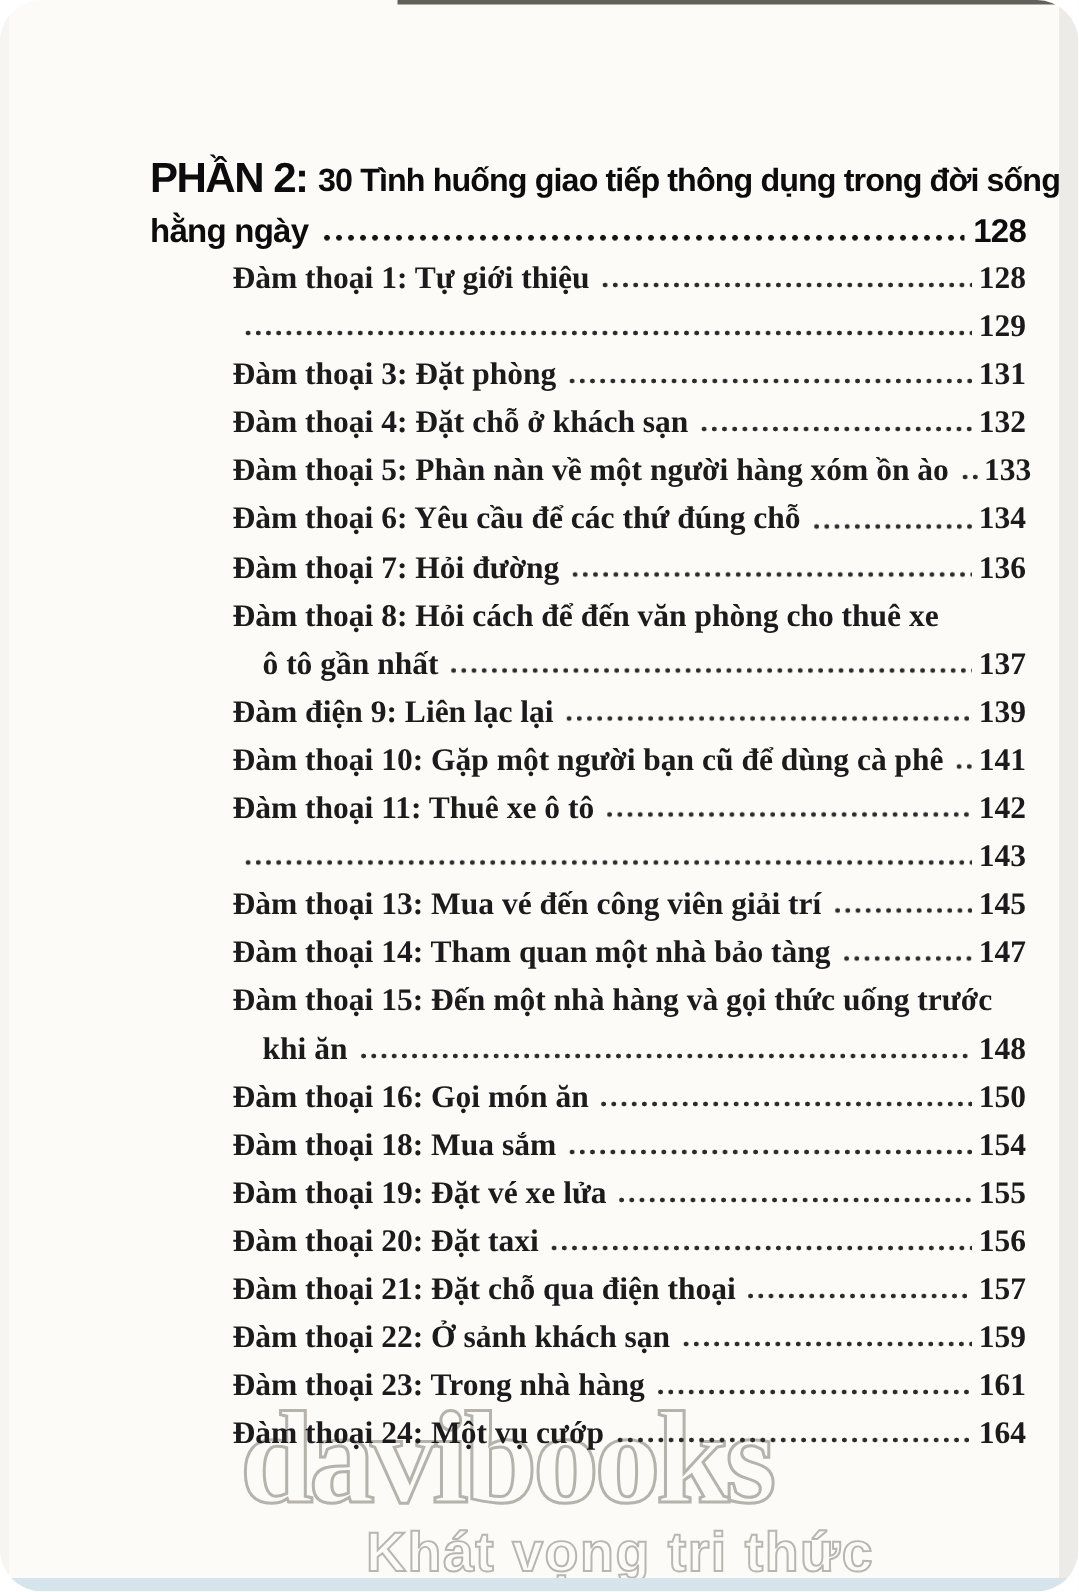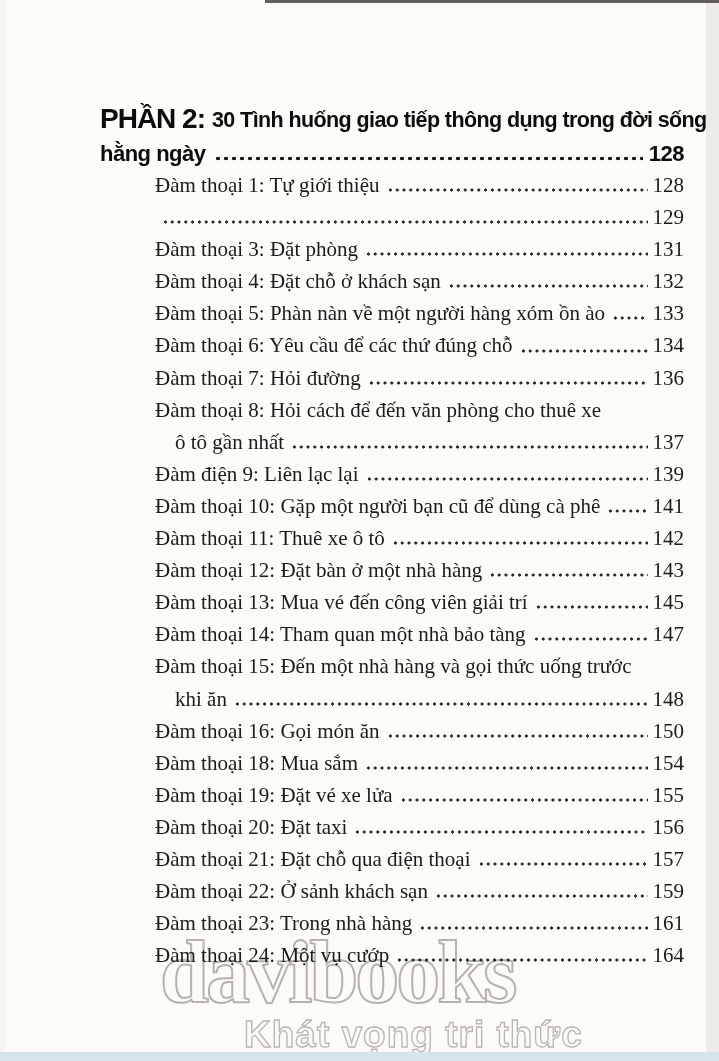--- a/index.html
+++ b/index.html
@@ -1,20 +1,20 @@
 <!DOCTYPE html>
 <html><head>
 <meta charset="utf-8">
 <style>
   * { margin:0; padding:0; box-sizing:border-box; }
   html,body { width:719px; height:1061px; background:#ffffff; }
   .page {
     position:relative; width:719px; height:1061px;
     background:#fcfbf8; overflow:hidden;
-    font-family:"Liberation Serif", serif; color:#1b1b1b;
+    font-family:"Liberation Serif", serif; color:#1b1b1b;border-radius:28px;
   }
   .top-scan-line {
     position:absolute; top:0; left:265px; right:0; height:3px;
     background:#47443f; opacity:.85;
   }
   .right-shade {
     position:absolute; top:0; right:0; width:13px; height:100%;
     background:#edebe7;
   }
   .left-shade {
@@ -29,21 +29,21 @@
   .header-line1 { display:block; white-space:nowrap; font-size:21.5px; letter-spacing:-0.6px; line-height:34px; }
   .section-label { font-size:28px; letter-spacing:-1px; margin-right:7px; vertical-align:-1px; }
   .header-line2 { display:flex; align-items:flex-end; font-size:22px; line-height:33px; letter-spacing:-0.5px; }
   .hdr-dots {
     flex:1; align-self:flex-end; height:5px; margin:0 6px 9px 8px;
     background-image:radial-gradient(circle, #151515 1.7px, transparent 2.1px);
     background-size:8px 5px; background-repeat:repeat-x; background-position:left center;
   }
   .hdr-page { font-size:22px; }
   
-  .toc-list { position:absolute; top:169px; left:155px; right:35px; z-index:2; }
+  .toc-list { position:absolute; top:169px; left:155px; right:35px; z-index:2;font-weight:bold; }
   .toc-row {
     display:flex; align-items:baseline; height:32.1px; line-height:32.1px;
     font-size:21px; white-space:nowrap; color:#1b1b1b;
   }
   .entry-title { flex:0 0 auto; }
   .cont-indent { flex:0 0 20px; }
   .entry-dots {
     flex:1 1 auto; align-self:flex-end; height:4px; margin:0 4px 9px 7px; min-width:12px;
     background-image:radial-gradient(circle, #2b2b2b 1.4px, transparent 1.8px);
     background-size:6.8px 4px; background-repeat:repeat-x; background-position:left center;
@@ -139,21 +139,20 @@
         <span class="entry-title">Đàm thoại 10: Gặp một người bạn cũ để dùng cà phê</span>
         <span class="entry-dots"></span>
         <span class="entry-page">141</span>
       </div>
       <div class="toc-row">
         <span class="entry-title">Đàm thoại 11: Thuê xe ô tô</span>
         <span class="entry-dots"></span>
         <span class="entry-page">142</span>
       </div>
       <div class="toc-row">
-        <span class="entry-title">Đàm thoại 12: Đặt bàn ở một nhà hàng</span>
         <span class="entry-dots"></span>
         <span class="entry-page">143</span>
       </div>
       <div class="toc-row">
         <span class="entry-title">Đàm thoại 13: Mua vé đến công viên giải trí</span>
         <span class="entry-dots"></span>
         <span class="entry-page">145</span>
       </div>
       <div class="toc-row">
         <span class="entry-title">Đàm thoại 14: Tham quan một nhà bảo tàng</span>

